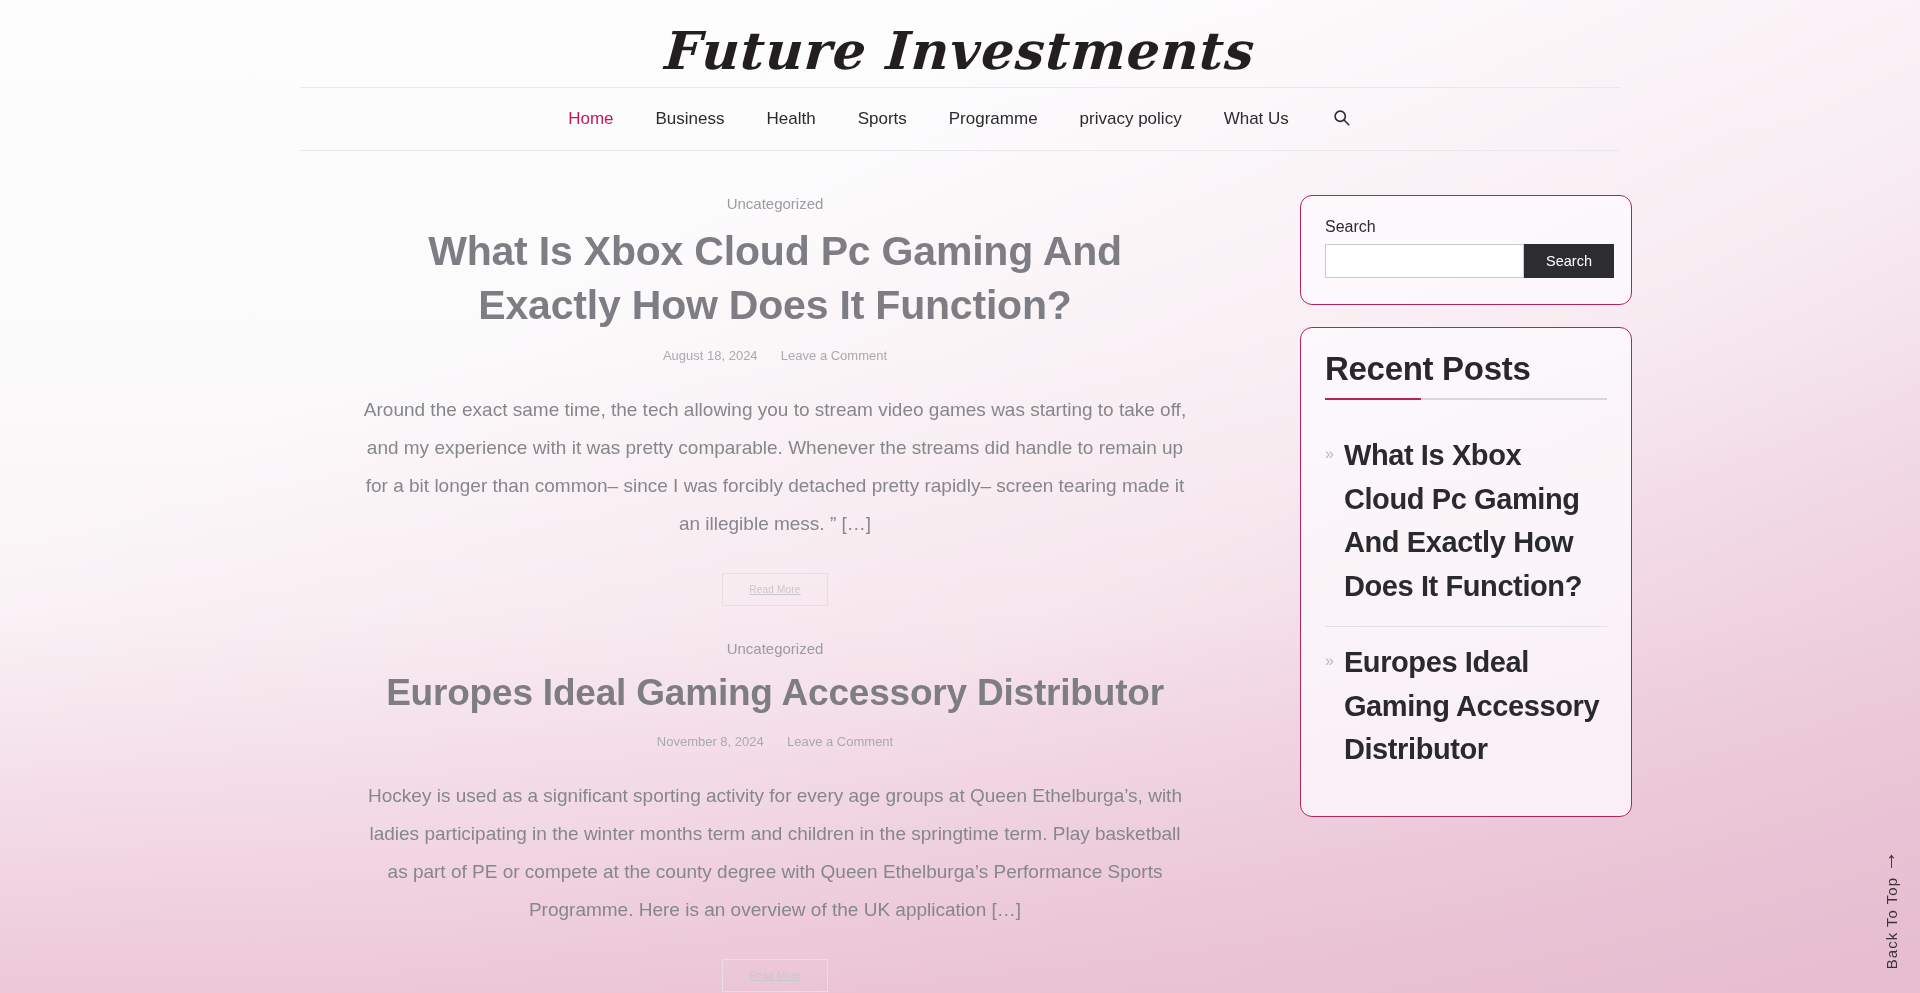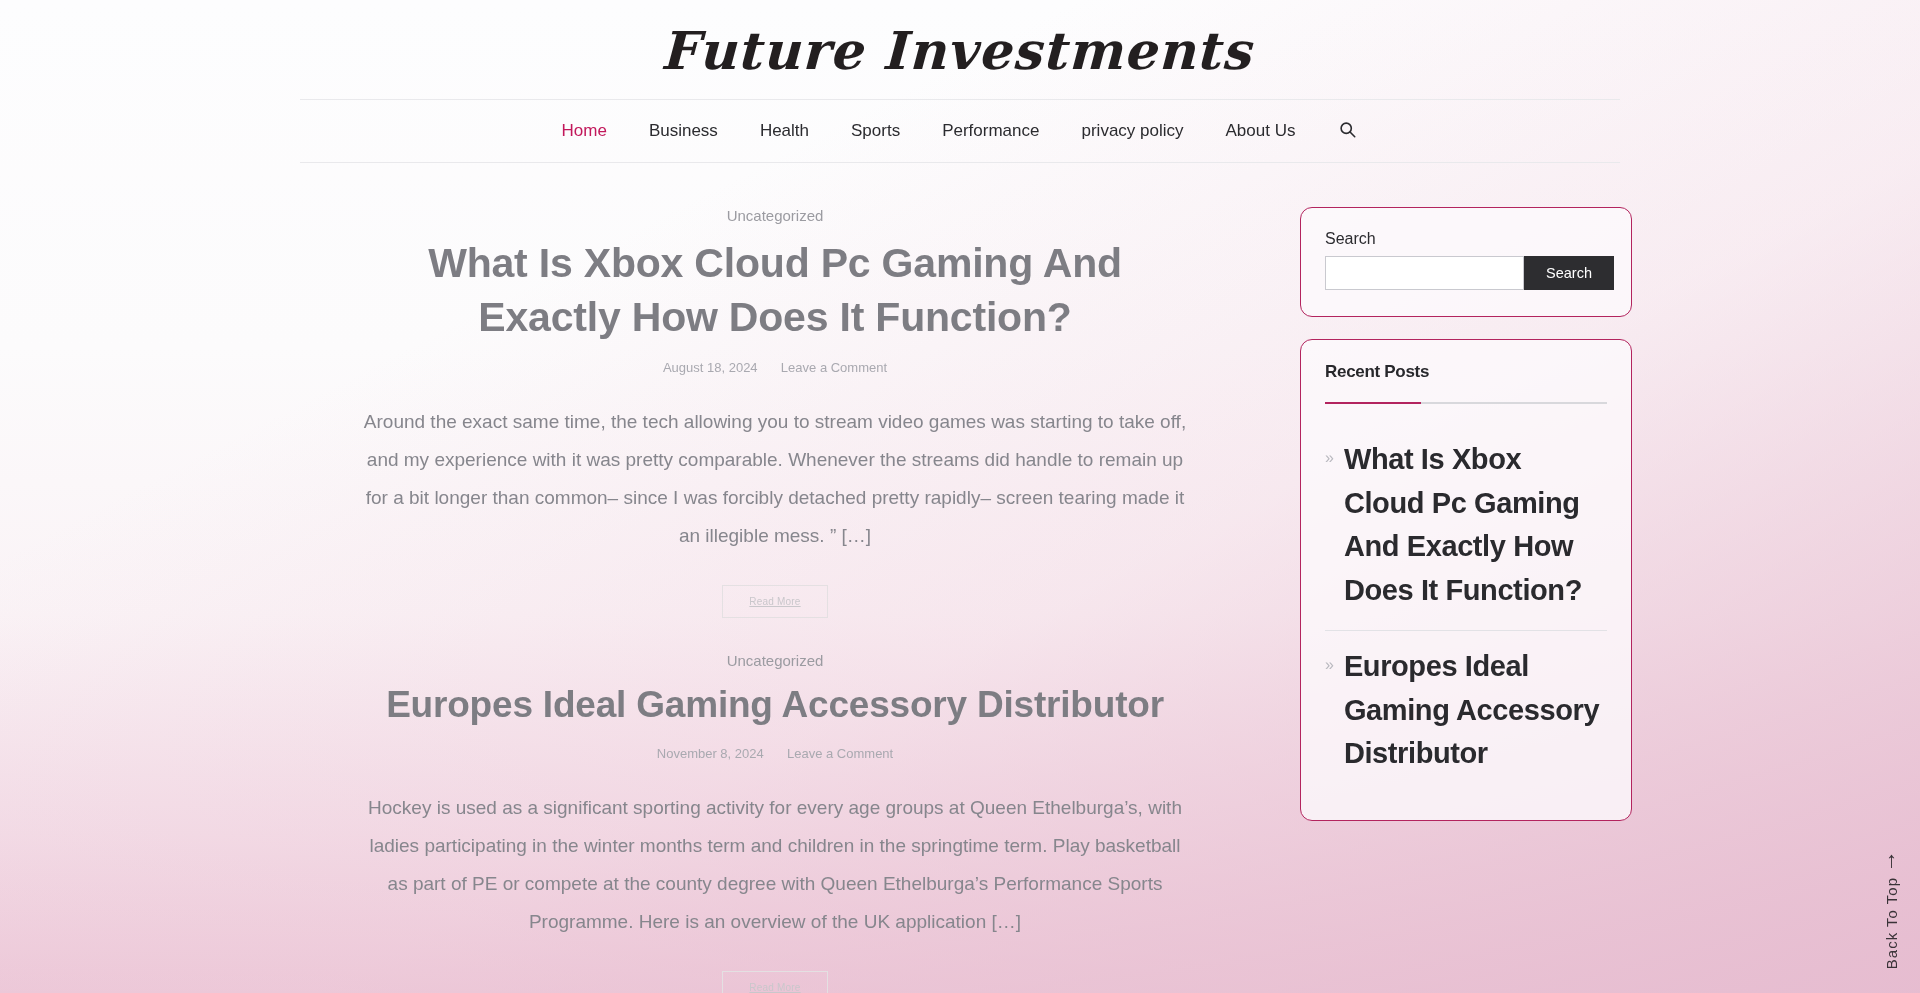--- a/index.html
+++ b/index.html
@@ -55,21 +55,21 @@
     font-weight: 700;
     font-size: 52px;
     letter-spacing: 1px;
     color: #231f20;
     line-height: 1.25;
     display: inline-block;
     transform: skewX(-4deg);
   }
 
   .nav-wrap {
-    margin: 16px auto 0;
+    margin: 4px auto 0;
     width: 1320px;
     border-top: 1px solid #e9e9ec;
     border-bottom: 1px solid #e9e9ec;
     height: 64px;
     display: flex;
     align-items: center;
     justify-content: center;
   }
   .main-nav {
     display: flex;
@@ -186,25 +186,25 @@
     background: #2d2d30;
     color: #ffffff;
     border: none;
     font-size: 14.5px;
     padding: 0 22px;
     cursor: pointer;
     font-family: inherit;
   }
 
   .widget-title {
-    font-size: 17px;
+    font-size: 33px;
     font-weight: 700;
     color: #28282c;
     letter-spacing: -0.3px;
-    margin-bottom: 20px;
+    margin-bottom: 10px;
   }
   .widget-rule {
     height: 2px;
     background: #d8d8dc;
     position: relative;
     margin-bottom: 20px;
   }
   .widget-rule::before {
     content: "";
     position: absolute;
@@ -273,23 +273,23 @@
 
   <header class="site-header">
     <div class="site-title">Future Investments</div>
 
     <div class="nav-wrap">
       <nav class="main-nav">
         <a class="nav-item active" href="#">Home</a>
         <a class="nav-item" href="#">Business</a>
         <a class="nav-item" href="#">Health</a>
         <a class="nav-item" href="#">Sports</a>
-        <a class="nav-item" href="#">Performance</a>
+        <a class="nav-item" href="#">Programme</a>
         <a class="nav-item" href="#">privacy policy</a>
-        <a class="nav-item" href="#">About Us</a>
+        <a class="nav-item" href="#">What Us</a>
         <button class="nav-search-btn">
           <span>
             <svg width="17" height="17" viewBox="0 0 20 20" fill="none" stroke="currentColor" stroke-width="1.9">
               <circle cx="8.5" cy="8.5" r="6"></circle>
               <line x1="13" y1="13" x2="18.5" y2="18.5" stroke-linecap="round"></line>
             </svg>
           </span>
         </button>
       </nav>
     </div>

